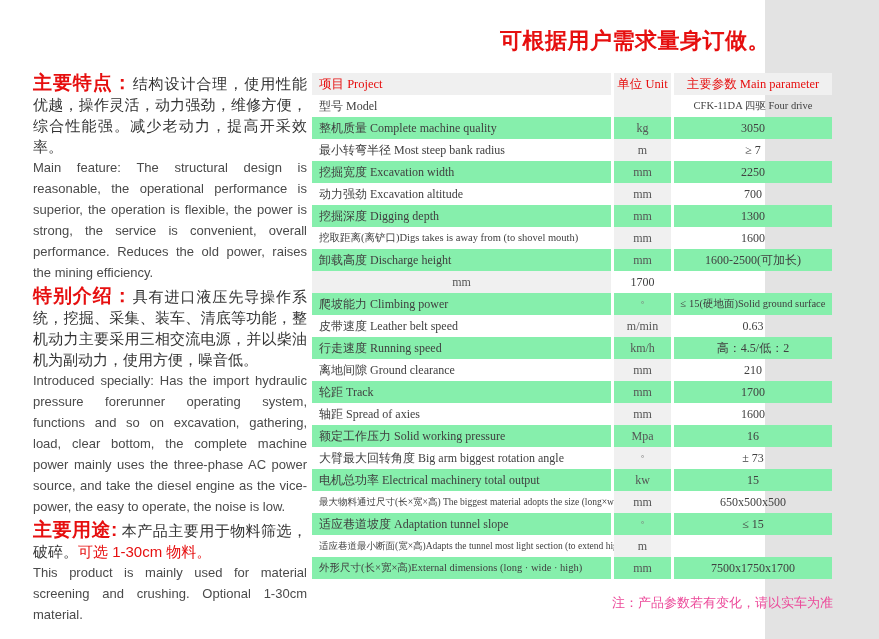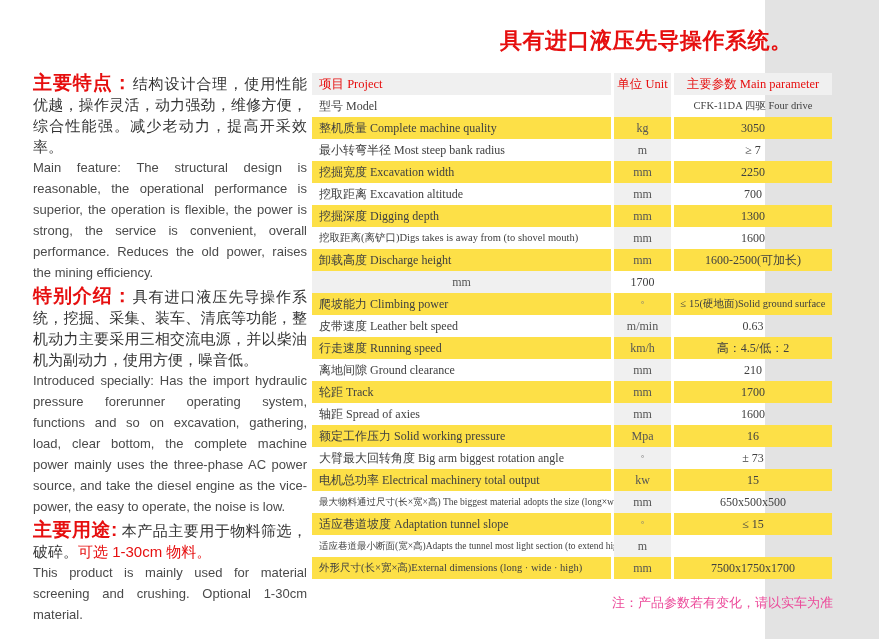--- a/index.html
+++ b/index.html
@@ -28,38 +28,38 @@
   .spec-table { position:absolute; left:312px; top:73px; width:520px;font-family:Liberation Serif, serif; }
   .trow { display:grid; grid-template-columns:299px 57px 158px; column-gap:3px; height:22px; }
   .cell { line-height:22px; white-space:nowrap; font-size:12px; color:#404040; }
   .cell.project { padding-left:7px; overflow:visible; }
   .cell.project.s  { font-size:10.5px; }
   .cell.project.xs { font-size:9.5px; }
   .cell.unit { text-align:center; background:#f0f0f0; color:#555; }
   .cell.unit.deg { font-size:9px; color:#777; }
   .cell.value { text-align:center; }
   .cell.value.s2 { font-size:10.5px; }
-  .trow.striped .cell { background:#fde047; }
+  .trow.striped .cell { background:#86efac; }
   .trow.header .cell { background:#f0f0f0; color:#e60f0f; font-size:12.5px; }
   .trow.header .cell.unit, .trow.header .cell.value { text-align:center; }
 
   
   .footnote {
     position:absolute; left:500px; top:594px; width:333px; text-align:right;
     font-size:13px; color:#ec4899; white-space:nowrap;
   }
 </style>
 </head>
 <body>
 
 <div class="canvas">
 
   <div class="side-band"></div>
 
-  <div class="headline">具有进口液压先导操作系统。</div>
+  <div class="headline">可根据用户需求量身订做。</div>
 
   <div class="left-col">
 
     <div class="sec">
       <p class="cn-par"><span class="sec-heading">主要特点：</span><span>结构设计合理，使用性能优越，操作灵活，动力强劲，维修方便，综合性能强。减少老动力，提高开采效率。</span></p>
       <p class="en-par">Main feature: The structural design is reasonable, the operational performance is superior, the operation is flexible, the power is strong, the service is convenient, overall performance. Reduces the old power, raises the mining efficiency.</p>
     </div>
 
     <div class="sec">
       <p class="cn-par"><span class="sec-heading">特别介绍：</span><span>具有进口液压先导操作系统，挖掘、采集、装车、清底等功能，整机动力主要采用三相交流电源，并以柴油机为副动力，使用方便，噪音低。</span></p>
@@ -94,21 +94,21 @@
           <div class="cell project">最小转弯半径 Most steep bank radius</div>
           <div class="cell unit">m</div>
           <div class="cell value">≥ 7</div>
         </div>
         <div class="trow striped">
           <div class="cell project">挖掘宽度 Excavation width</div>
           <div class="cell unit">mm</div>
           <div class="cell value">2250</div>
         </div>
         <div class="trow plain">
-          <div class="cell project">挖取距离 Excavation altitude</div>
+          <div class="cell project">动力强劲 Excavation altitude</div>
           <div class="cell unit">mm</div>
           <div class="cell value">700</div>
         </div>
         <div class="trow striped">
           <div class="cell project">挖掘深度 Digging depth</div>
           <div class="cell unit">mm</div>
           <div class="cell value">1300</div>
         </div>
         <div class="trow plain">
           <div class="cell project s">挖取距离(离铲口)Digs takes is away from (to shovel mouth)</div>

